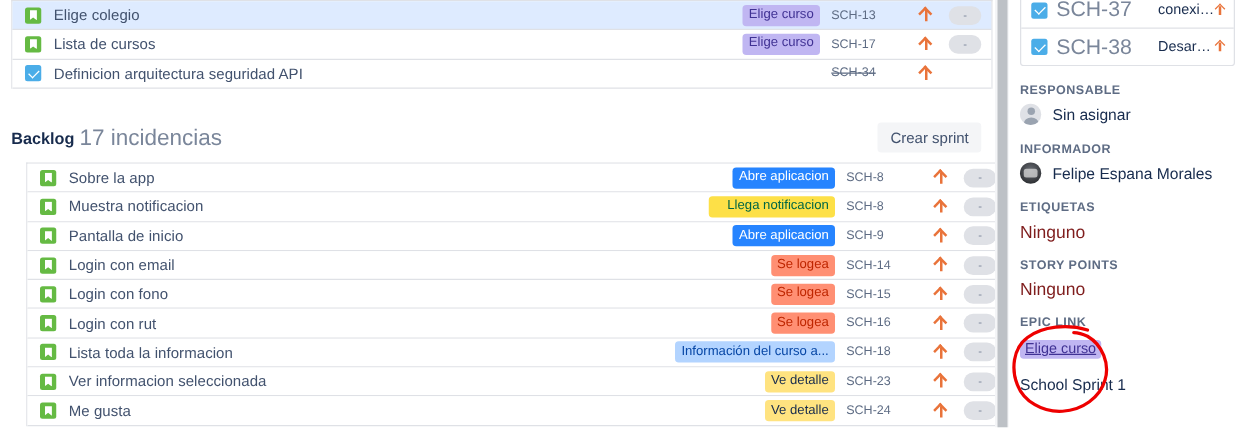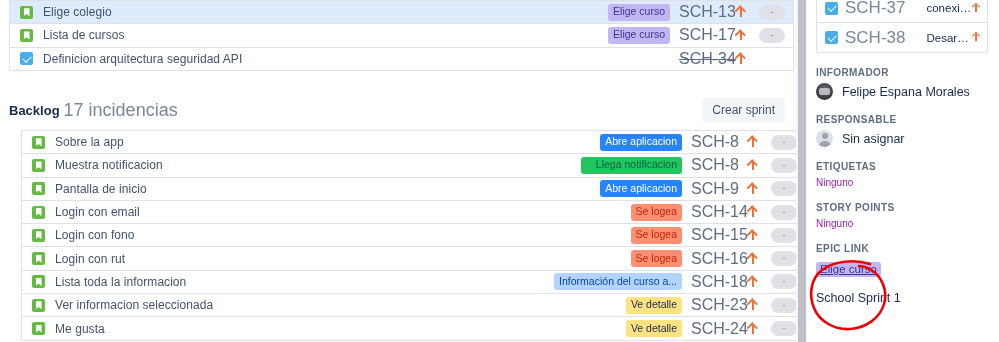--- a/index.html
+++ b/index.html
@@ -88,32 +88,32 @@
     padding: 1.5px 5px 2.5px;
     border-radius: 3px;
     margin-right: 9px;
     max-width: 128px;
     overflow: hidden;
     text-overflow: ellipsis;
     white-space: nowrap;
   }
   .epic-purple { background: #c0b6f2; color: #403294; }
   .epic-blue   { background: #2684ff; color: #ffffff; }
-  .epic-green  { background: #22c55e; color: #006644; padding-left: 15px; }
+  .epic-green  { background: #fde047; color: #006644; padding-left: 15px; }
   .epic-red    { background: #ff8f73; color: #bf2600; }
   .epic-lblue  { background: #b3d4ff; color: #0747a6; }
   .epic-yellow { background: #ffe380; color: #172b4d; }
 
   .issue-key {
     flex: 0 0 auto;
-    font-size: 16px;
+    font-size: 10px;
     color: #5e6c84;
     width: 52px;
     text-align: left;
-    margin-right: 4px;
+    margin-right: 18px;
   }
   .issue-key.struck { text-decoration: line-through; }
 
   .prio {
     flex: 0 0 12px;
     width: 12px; height: 14px;
     position: relative;
     margin-right: 12px;
   }
   .prio::before {
@@ -257,22 +257,22 @@
   .field-group { margin-top: 14px; }
   .field-label {
     font-size: 10px;
     font-weight: bold;
     color: #5e6c84;
     letter-spacing: 0.4px;
     text-transform: uppercase;
     margin-bottom: 5px;
   }
   .field-value {
-    font-size: 10px;
-    color: #a21caf;
+    font-size: 14px;
+    color: #7f1d1d;
   }
   .field-value.person {
     display: flex;
     align-items: center;
     color: #172b4d;
     font-size: 12.5px;
   }
   .av-circle {
     width: 17px; height: 17px;
     border-radius: 50%;
@@ -465,36 +465,36 @@
         </div>
         <div class="linked-row">
           <span class="type-icon task"></span>
           <span class="linked-key">SCH-38</span>
           <span class="linked-text">Desarrollo de metodos ...</span>
           <span class="linked-prio"></span>
         </div>
       </div>
 
     <div class="field-group">
+      <div class="field-label">RESPONSABLE</div>
+      <div class="field-value person">
+        <span class="av-circle generic"></span>
+        <span>Sin asignar</span>
+      </div>
+    </div>
+
+    <div class="field-group">
       <div class="field-label">INFORMADOR</div>
       <div class="field-value person">
         <span class="av-circle photo"></span>
         <span>Felipe Espana Morales</span>
       </div>
     </div>
 
     <div class="field-group">
-      <div class="field-label">RESPONSABLE</div>
-      <div class="field-value person">
-        <span class="av-circle generic"></span>
-        <span>Sin asignar</span>
-      </div>
-    </div>
-
-    <div class="field-group">
       <div class="field-label">ETIQUETAS</div>
       <div class="field-value">Ninguno</div>
     </div>
 
     <div class="field-group">
       <div class="field-label">STORY POINTS</div>
       <div class="field-value">Ninguno</div>
     </div>
 
     <div class="field-group">

